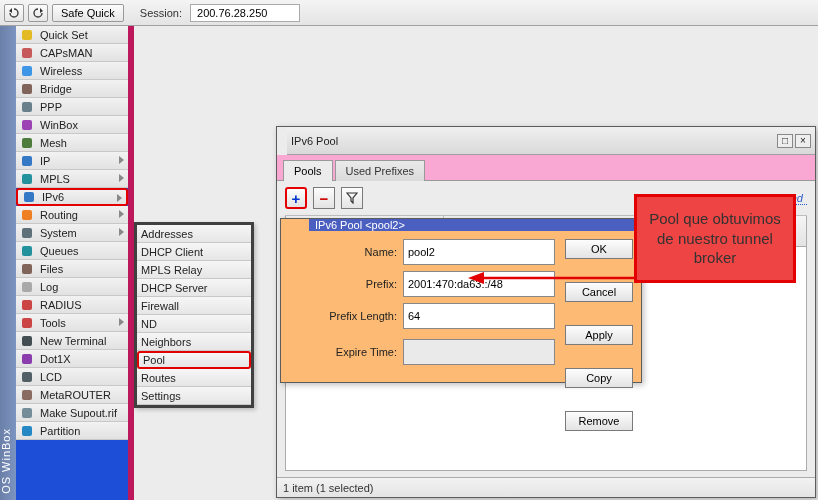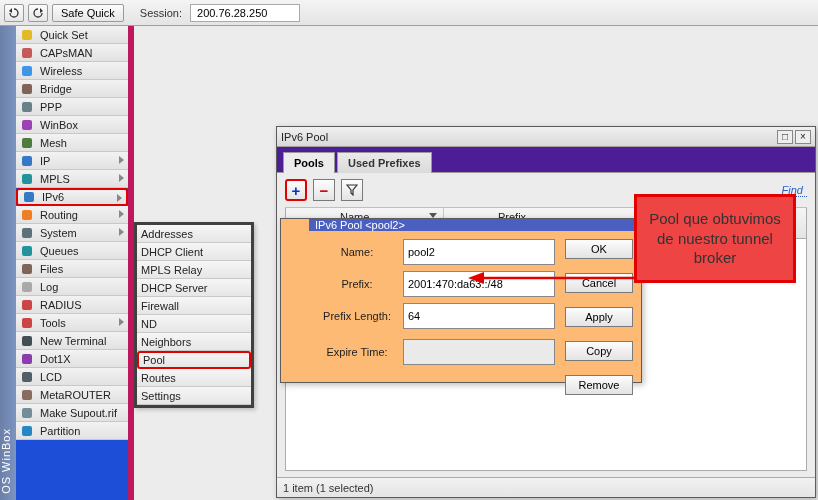--- a/index.html
+++ b/index.html
@@ -111,37 +111,36 @@
   .window {
     position:absolute;
     left:276px; top:126px;
     width:540px; height:372px;
     background:#ececec;
     border:1px solid #5c5c5c;
     box-shadow:2px 2px 6px rgba(0,0,0,.25);
     display:flex; flex-direction:column;
   }
   .window-titlebar {
-    height:20px;
+    height:28px;
     background:linear-gradient(#f0f0f0,#d9d9d9);
     border-bottom:1px solid #a0a0a0;
     display:flex; align-items:center; padding:0 4px;
-    font-size:11px; color:#222;
+    font-size:11px; color:#222;margin-left:10px;
   }
   .window-titlebar .spacer{flex:1;}
   .titlebar-btn {
     width:16px;height:14px;border:1px solid #888;background:#eee;
     display:flex;align-items:center;justify-content:center;margin-left:2px;
     font-size:10px;
   }
   .tabs {
     display:flex; padding:4px 4px 0 6px;
     border-bottom:1px solid #999;
-    background:#4c1d95;
-    font-weight:bold;
+    background:#f9a8d4;
   }
   .tab {
     padding:4px 10px;
     border:1px solid #999;
     border-bottom:none;
     background:linear-gradient(#eaeaea,#dadada);
     margin-right:2px;
     font-size:11px;
     position:relative; top:1px;
     color:#333;
@@ -210,29 +209,29 @@
     flex:1; padding:8px 8px;
     display:flex;
   }
   .form-col {
     flex:1;
   }
   .form-row {
     display:flex; align-items:center; margin-bottom:6px;
   }
   .form-row label {
-    width:86px; text-align:center; padding-right:6px; color:#222;
+    width:86px; text-align:right; padding-right:6px; color:#222;
   }
   .form-row input {
     flex:1; height:26px; border:1px solid #888;
     background:#fff; padding:0 4px; font-size:11px;
   }
   .btn-col {
     width:70px; margin-left:10px;
-    display:flex; flex-direction:column; gap:14px;
+    display:flex; flex-direction:column; gap:23px;
   }
   .dlg-btn {
     height:20px; border:1px solid #7a7a7a;
     background:linear-gradient(#fdfdfd,#e3e3e3);
     font-size:11px; display:flex;align-items:center;justify-content:center;
   }
 
   
   .annotation {
     position:absolute;

